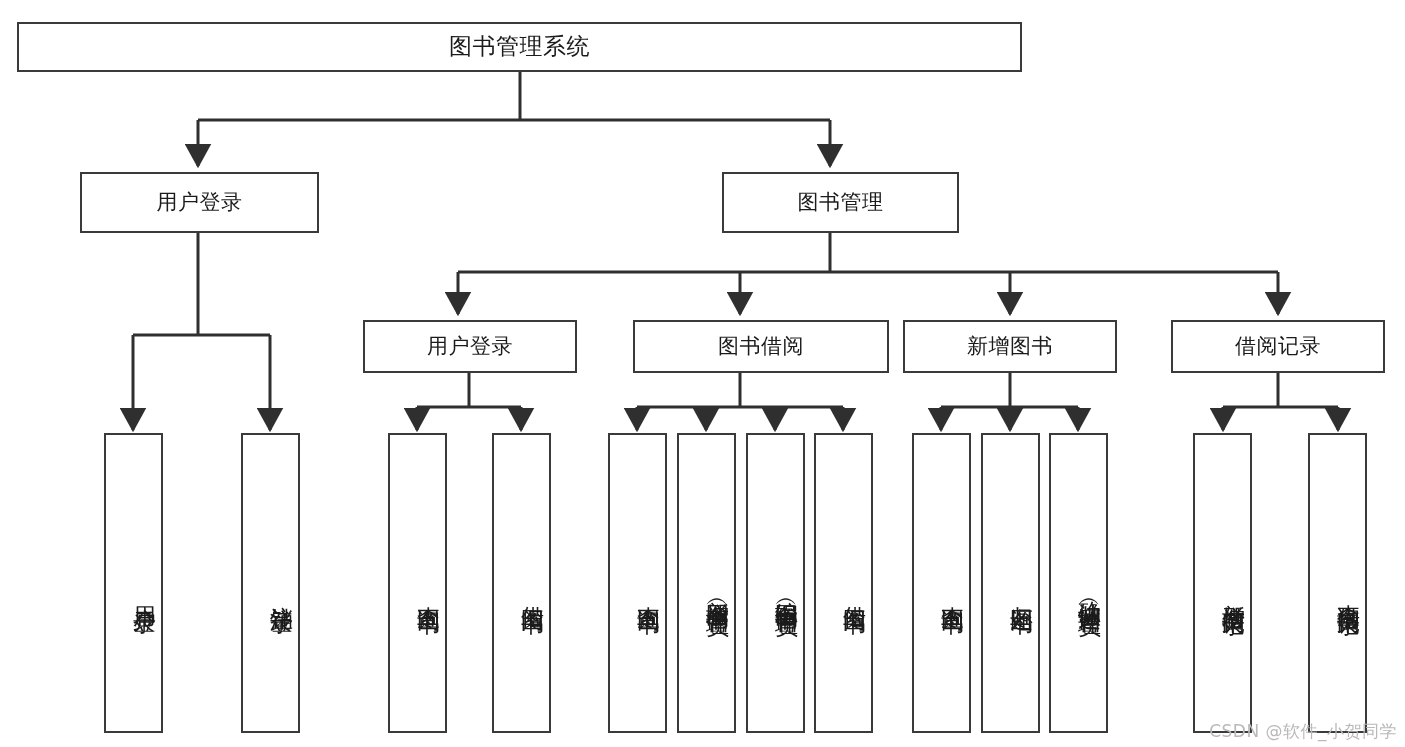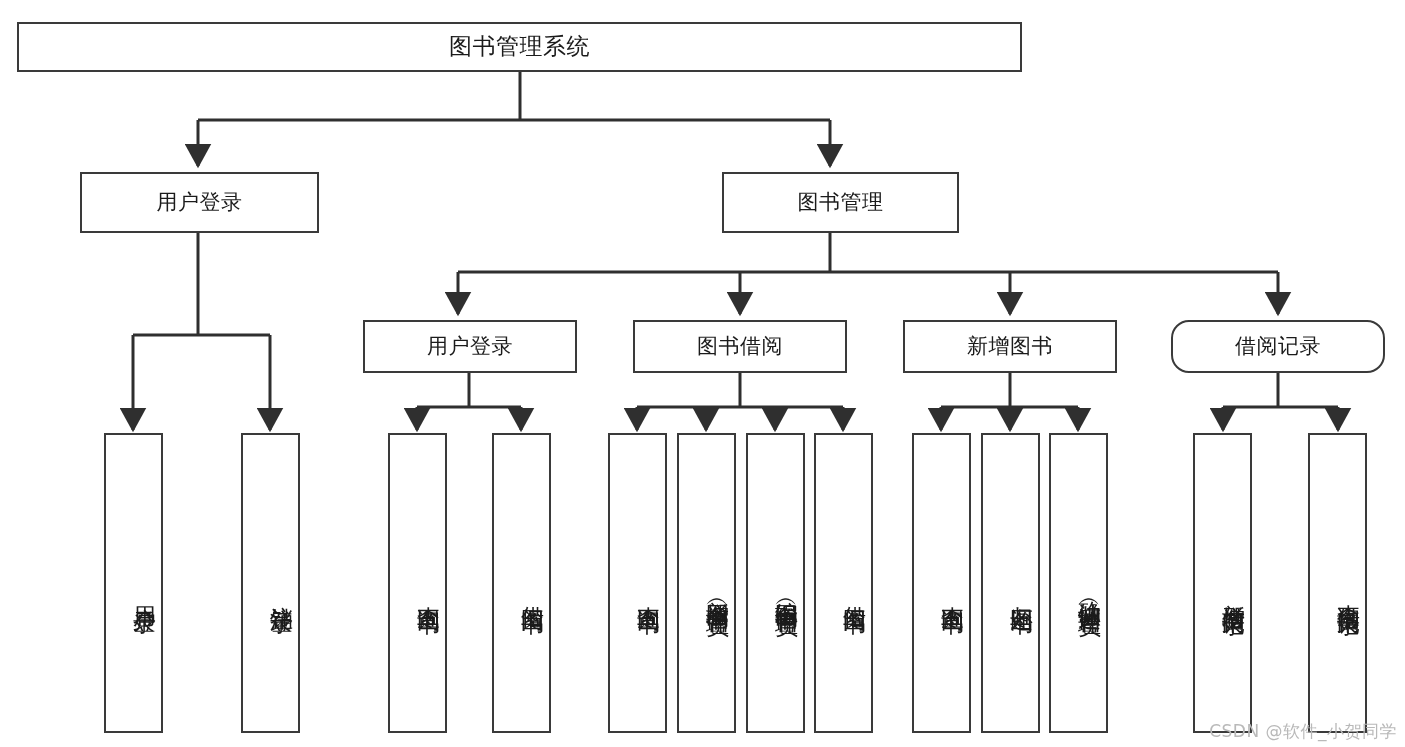--- a/index.html
+++ b/index.html
@@ -124,25 +124,25 @@
   </svg>
 
   <div class="node horizontal" id="root-node" style="left:17px; top:14px; width:1005px; height:50px;margin-top:8px;">图书管理系统</div>
 
   <div class="node horizontal" style="left:80px; top:172px; width:239px; height:61px;">用户登录</div>
 
   <div class="node horizontal" style="left:712px; top:172px; width:237px; height:61px;margin-left:10px;">图书管理</div>
 
   <div class="node horizontal" style="left:363px; top:320px; width:214px; height:53px;">用户登录</div>
 
-  <div class="node horizontal" style="left:633px; top:320px; width:214px; height:53px;">图书借阅</div>
+  <div class="node horizontal" style="left:633px; top:320px; width:256px; height:53px;">图书借阅</div>
 
   <div class="node horizontal" style="left:903px; top:320px; width:214px; height:53px;">新增图书</div>
 
-  <div class="node horizontal" style="left:1171px; top:320px; width:214px; height:53px;border-radius:18px;">借阅记录</div>
+  <div class="node horizontal" style="left:1171px; top:320px; width:214px; height:53px;">借阅记录</div>
 
   <div class="node vertical" style="left:104px; top:433px; width:59px; height:300px;">
     <span class="vlabel">用户登录</span>
   </div>
 
   <div class="node vertical" style="left:241px; top:433px; width:59px; height:300px;">
     <span class="vlabel">注销登录</span>
   </div>
 
   <div class="node vertical" style="left:388px; top:433px; width:59px; height:300px;">

